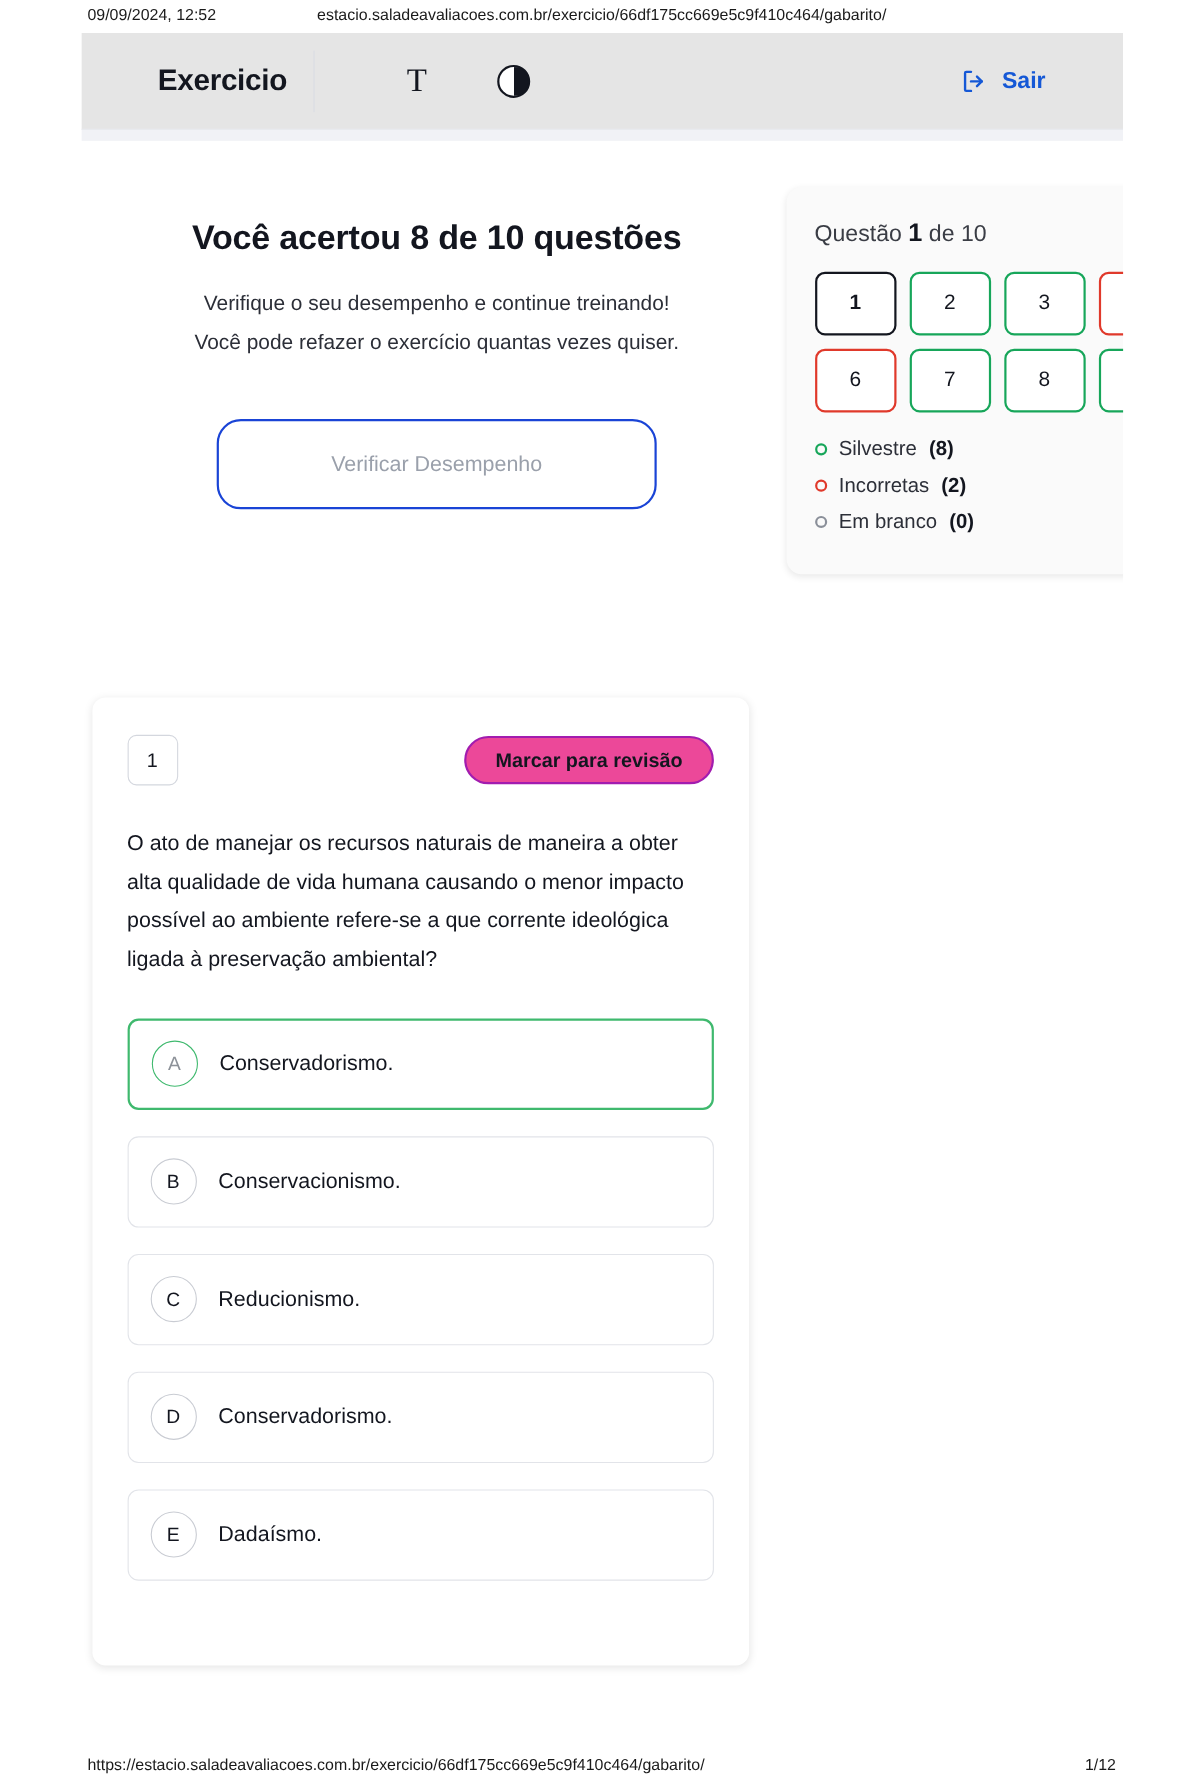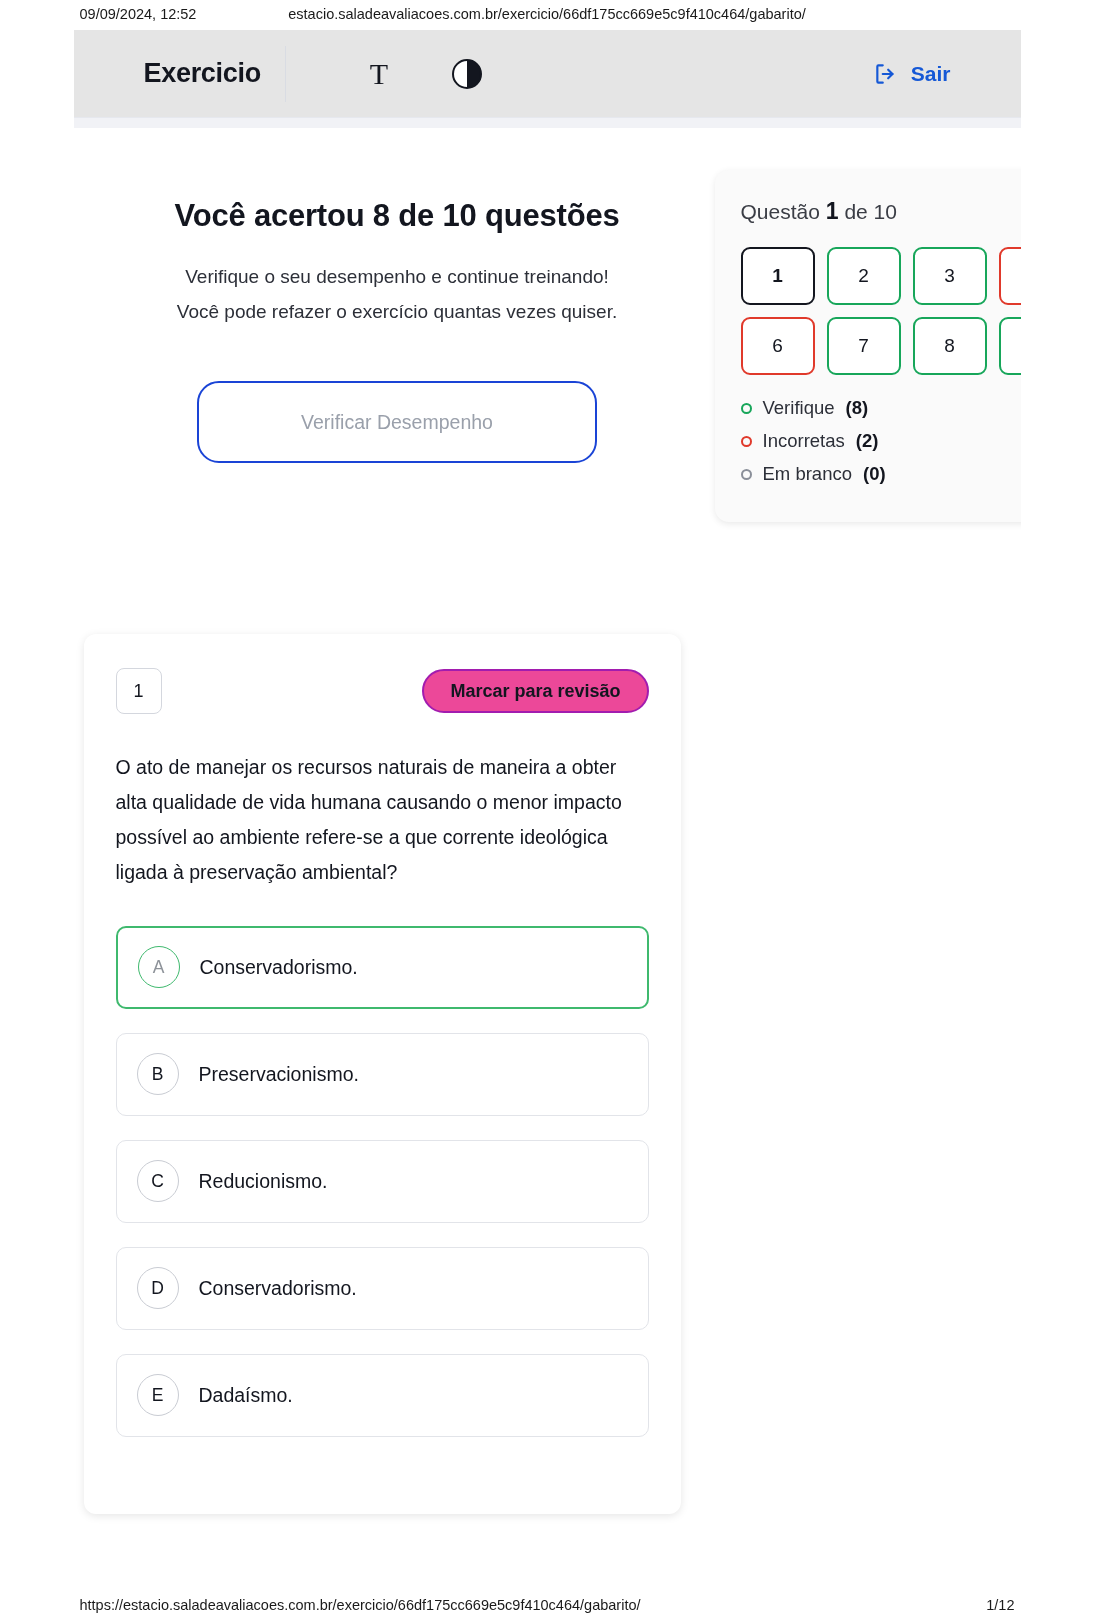--- a/index.html
+++ b/index.html
@@ -363,21 +363,21 @@
       <div class="qbox correct">5</div>
       <div class="qbox incorrect">6</div>
       <div class="qbox correct">7</div>
       <div class="qbox correct">8</div>
       <div class="qbox correct">9</div>
       <div class="qbox correct">10</div>
     </div>
 
     <div class="legend-row">
       <span class="dot"></span>
-      <span>Verifique</span>
+      <span>Silvestre</span>
       <b>(8)</b>
     </div>
     <div class="legend-row">
       <span class="dot inc"></span>
       <span>Incorretas</span>
       <b>(2)</b>
     </div>
     <div class="legend-row">
       <span class="dot blank"></span>
       <span>Em branco</span>
@@ -392,21 +392,21 @@
     </div>
 
     <div class="qtext">O ato de manejar os recursos naturais de maneira a obter alta qualidade de vida humana causando o menor impacto possível ao ambiente refere-se a que corrente ideológica ligada à preservação ambiental?</div>
 
     <div class="alt correct">
       <span class="alt-letter">A</span>
       <span class="alt-text">Conservadorismo.</span>
     </div>
     <div class="alt">
       <span class="alt-letter">B</span>
-      <span class="alt-text">Preservacionismo.</span>
+      <span class="alt-text">Conservacionismo.</span>
     </div>
     <div class="alt">
       <span class="alt-letter">C</span>
       <span class="alt-text">Reducionismo.</span>
     </div>
     <div class="alt">
       <span class="alt-letter">D</span>
       <span class="alt-text">Conservadorismo.</span>
     </div>
     <div class="alt">

